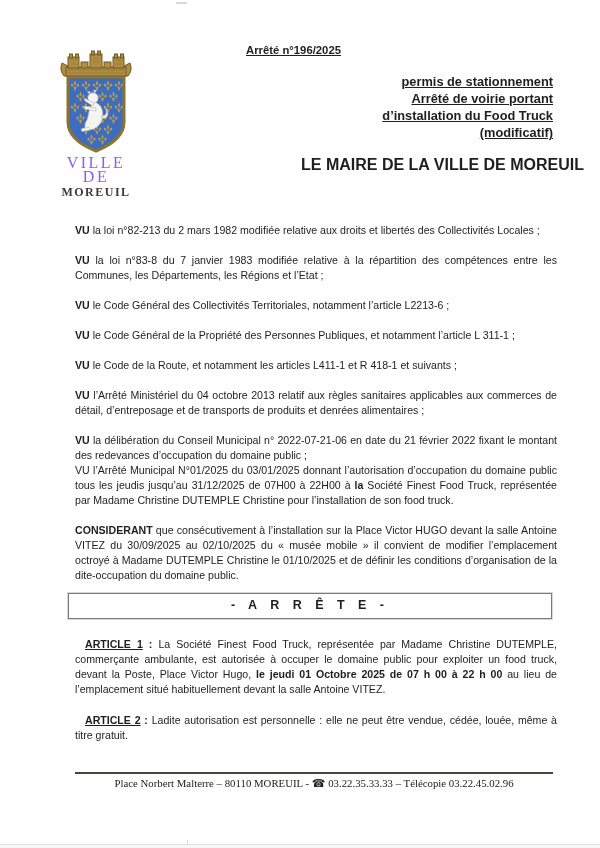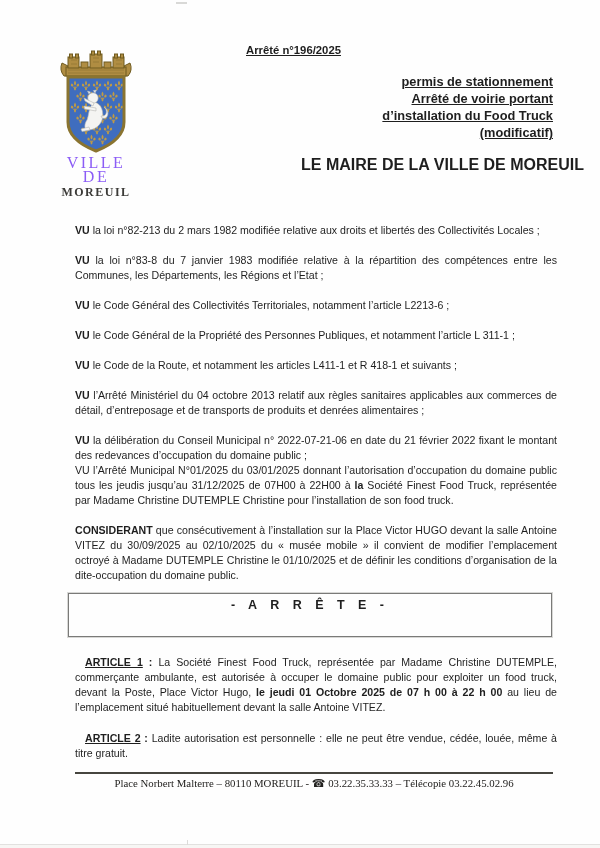--- a/index.html
+++ b/index.html
@@ -35,21 +35,21 @@
   .content{position:absolute;left:75px;top:209px;width:482px;font-size:10.6px;
     line-height:15px;text-align:justify;}
   .content p{margin:15px 0 0 0;}
   .content p:first-child{margin-top:14px;}
   .content p.no-gap{margin-top:0;}
   b{font-weight:bold;}
   .article-h{font-weight:bold;text-decoration:underline;margin-left:10px;}
 
   .banner{margin:10px 0 0 -7px;width:482px;border:1.5px solid #7a7a78;
     box-shadow:0 0 0 1px #d8d8d6;text-align:center;font-weight:bold;font-size:12.5px;
-    letter-spacing:5px;padding:4px 0 23px 0;}
+    letter-spacing:5px;padding:4px 0 5px 0;}
   .art1{margin-top:18px !important;}
   .art2{margin-top:16px !important;}
 
   
   .footer{position:absolute;left:75px;top:772px;width:478px;border-top:2px solid #46453f;
     text-align:center;font-family:"Liberation Serif", serif;font-size:10.8px;color:#22211f;
     padding-top:3px;}
   .footer .ph{font-size:11px;}
 </style>
 </head>

